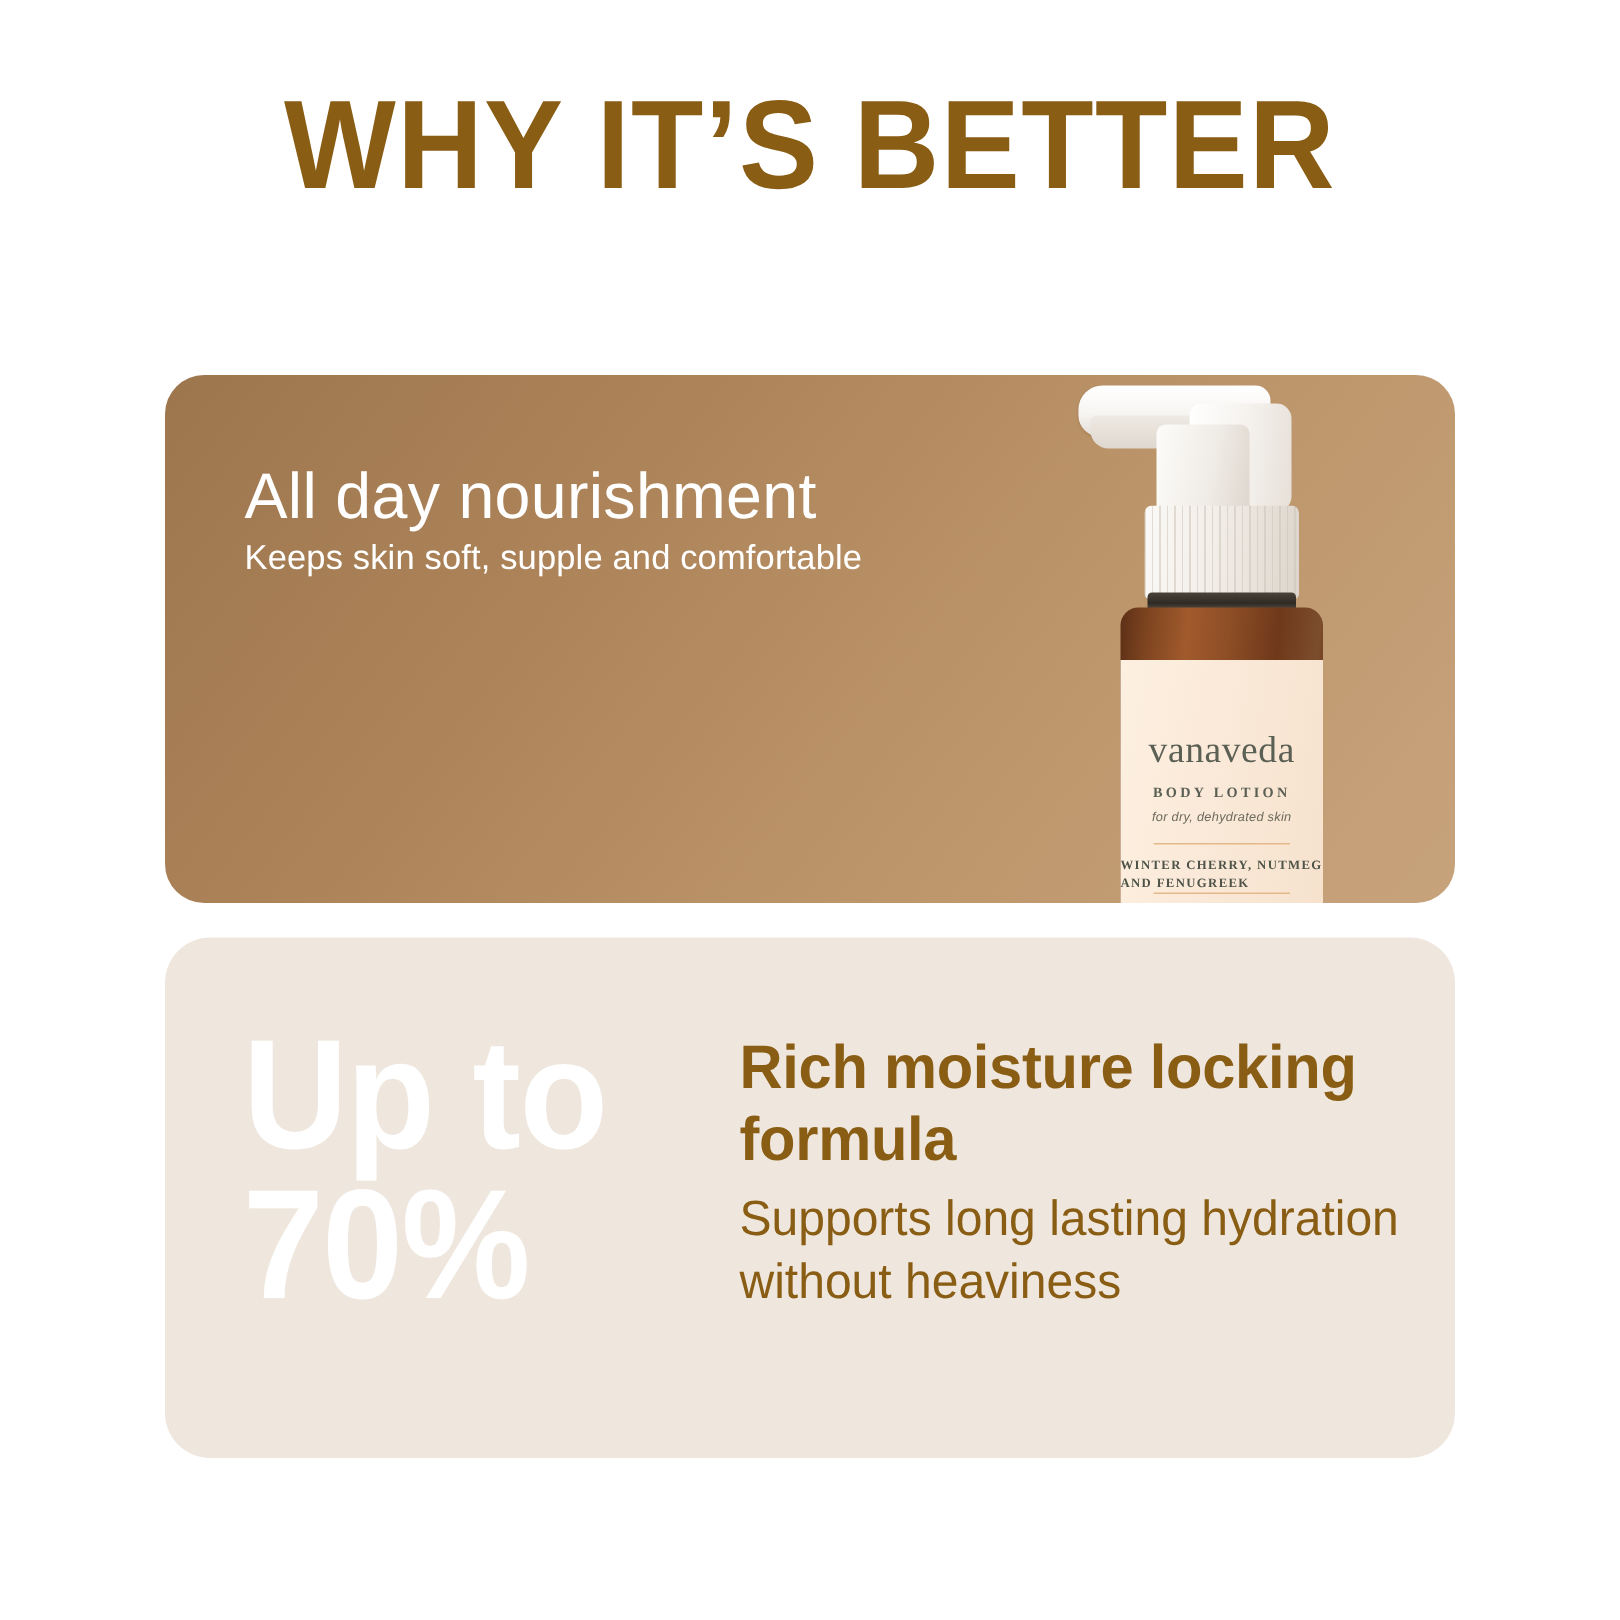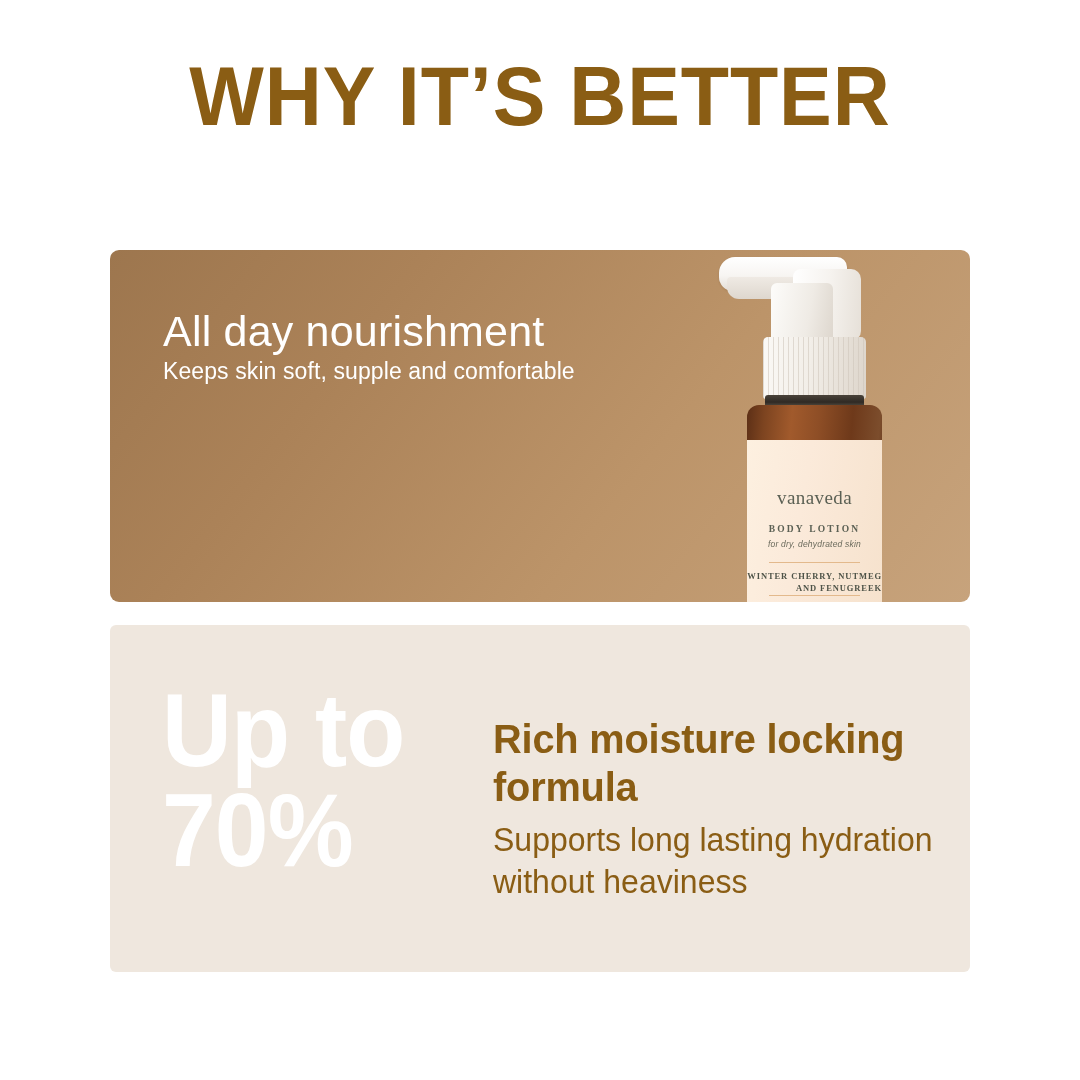--- a/index.html
+++ b/index.html
@@ -41,21 +41,21 @@
     white-space: nowrap;
   }
 
   
   .card-one {
     position: absolute;
     left: 110px;
     top: 250px;
     width: 860px;
     height: 352px;
-    border-radius: 9px;
+    border-radius: 26px;
     background: linear-gradient(128deg, #9d764e 0%, #ab8258 28%, #bc9469 62%, #c7a37c 100%);
     overflow: hidden;
   }
   .card-one-text {
     position: absolute;
     left: 53px;
     top: 57px;
     width: 520px;
   }
   .card-one-title {
@@ -171,21 +171,21 @@
     background: linear-gradient(100deg, #fdf0e0 0%, #fbeada 40%, #f6e2cd 100%);
     overflow: hidden;
   }
   .brand-name {
     position: absolute;
     left: 0;
     top: 47px;
     width: 135px;
     text-align: center;
     font-family: "Liberation Serif", serif;
-    font-size: 19px;
+    font-size: 25px;
     letter-spacing: 0.4px;
     color: #5b6054;
   }
   .label-product {
     position: absolute;
     left: 0;
     top: 84px;
     width: 135px;
     text-align: center;
     font-family: "Liberation Serif", serif;
@@ -213,37 +213,37 @@
     height: 1px;
     background: #e3b98c;
   }
   .label-rule.top { top: 122px; }
   .label-rule.bottom { top: 155px; }
   .label-scent {
     position: absolute;
     left: 0;
     top: 130px;
     width: 135px;
-    text-align: right;
+    text-align: left;
     font-family: "Liberation Serif", serif;
     font-size: 8.5px;
     font-weight: 700;
     letter-spacing: 0.9px;
     line-height: 1.45;
     color: #4e5348;
   }
 
   
   .card-two {
     position: absolute;
     left: 110px;
     top: 625px;
     width: 860px;
     height: 347px;
-    border-radius: 6px;
+    border-radius: 30px;
     background: #efe7de;
     overflow: hidden;
   }
   .stat {
     position: absolute;
     left: 52px;
     top: 56px;
     width: 330px;
     color: #ffffff;
     font-weight: 700;
@@ -252,21 +252,20 @@
     letter-spacing: -1px;
     transform: scaleX(0.93);
     transform-origin: left top;
   }
   .stat-line { display: block; }
   .card-two-text {
     position: absolute;
     left: 383px;
     top: 63px;
     width: 470px;
-    margin-top: 28px;
   }
   .card-two-title {
     font-size: 41px;
     font-weight: 700;
     color: #8a5d14;
     line-height: 1.16;
     letter-spacing: -0.2px;
     margin: 0 0 8px 0;
     transform: scaleX(0.97);
     transform-origin: left top;

